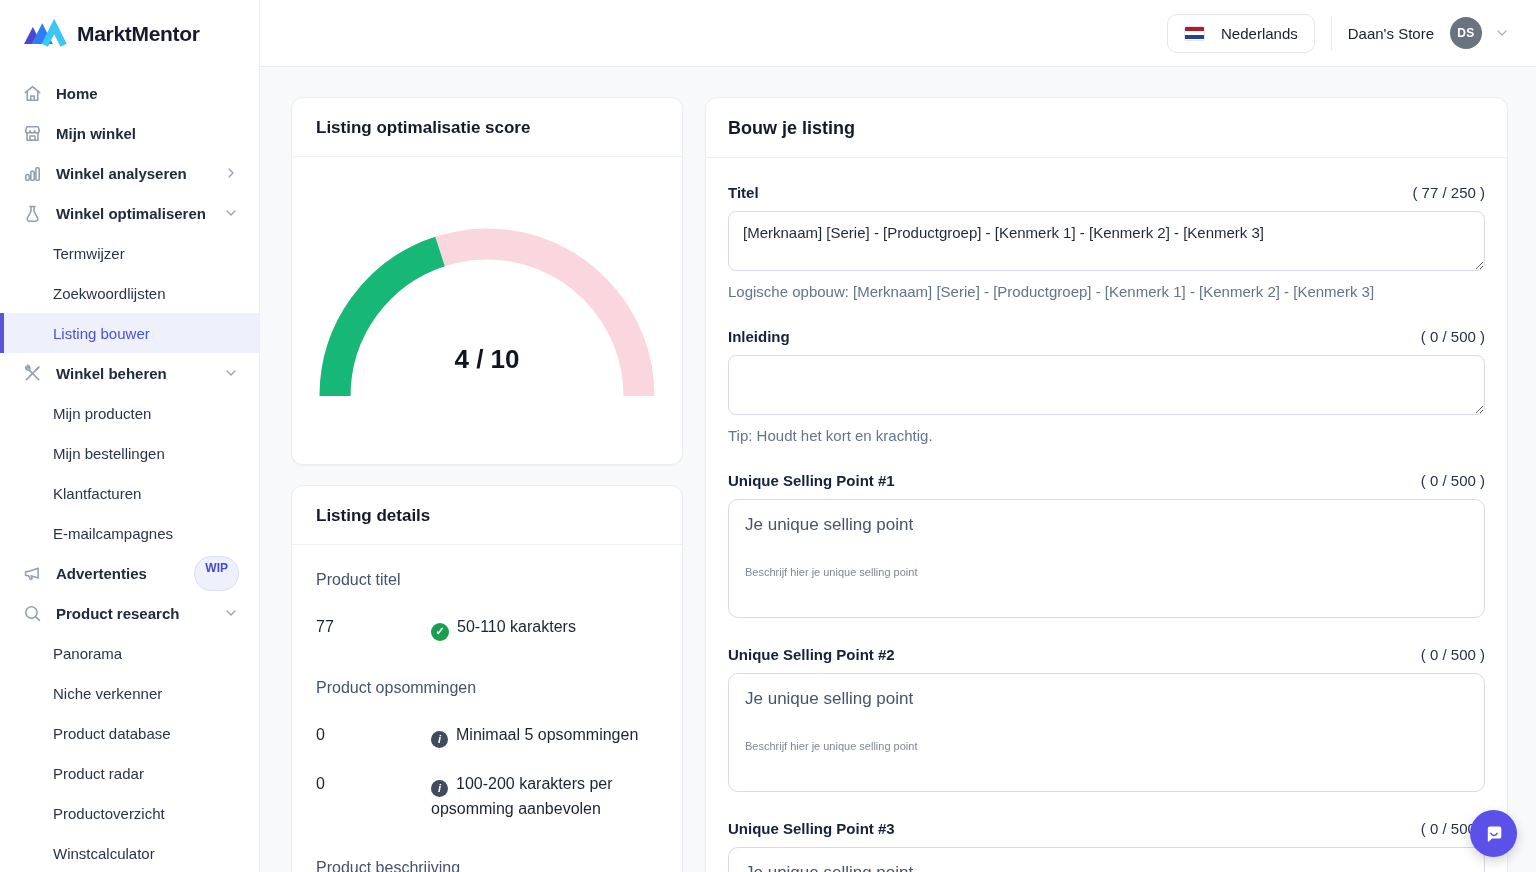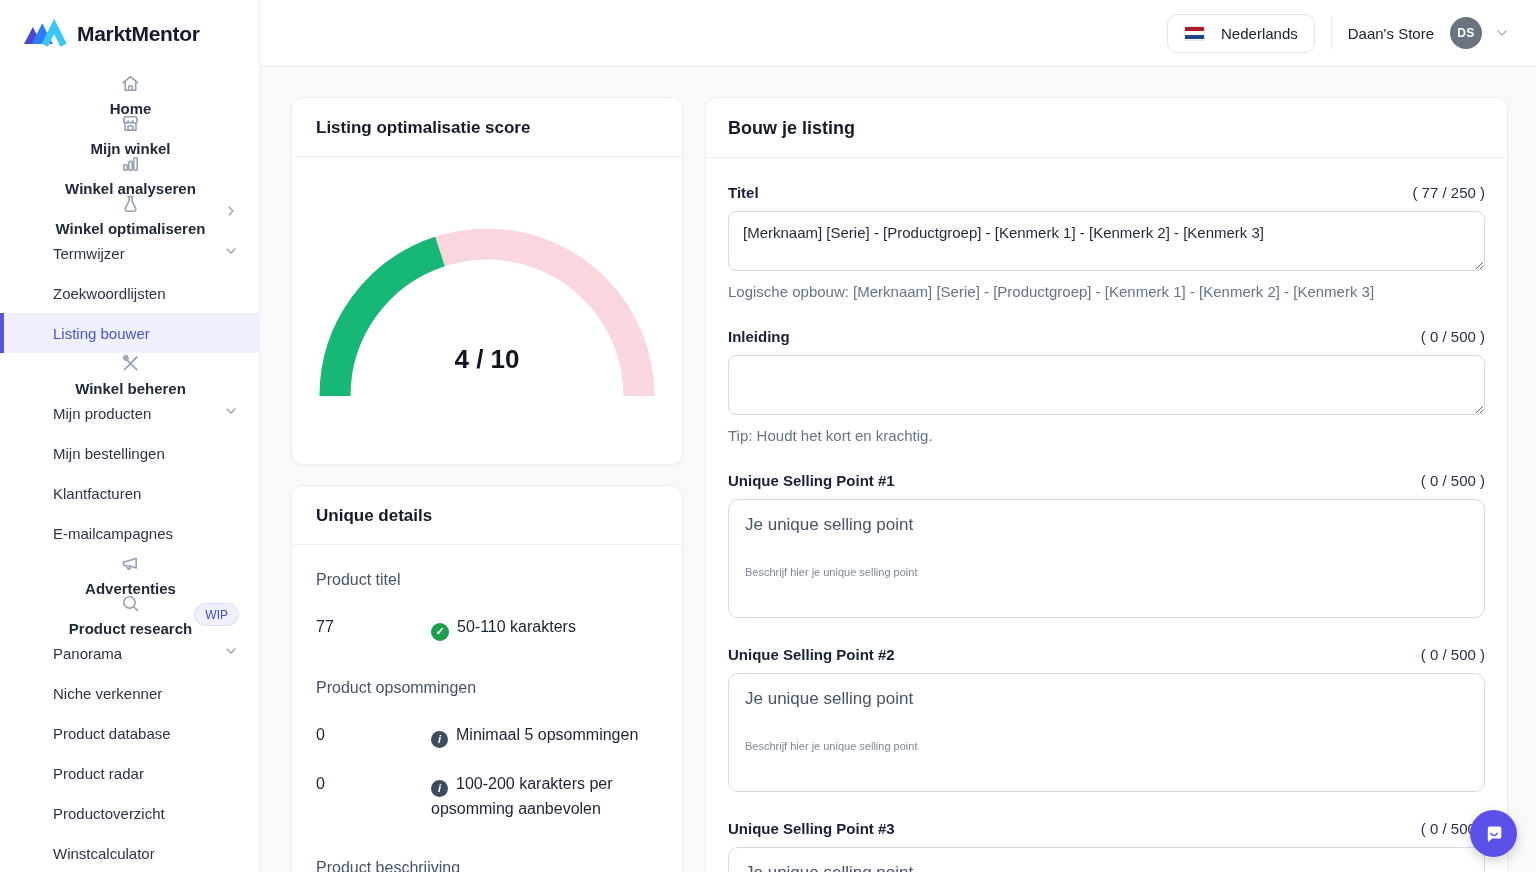--- a/index.html
+++ b/index.html
@@ -15,31 +15,31 @@
     width:260px; min-width:260px; height:100%;
     background:#ffffff; border-right:1px solid #eceef2;
     overflow:hidden;
   }
   .logo-row { display:flex; align-items:center; gap:9px; padding:19px 24px 24px 24px; cursor:pointer; }
   .logo-text { font-size:21px; font-weight:700; color:#171b2d; letter-spacing:-0.3px; }
   .nav-item, .nav-sub {
     display:flex; align-items:center; height:40px; cursor:pointer;
     font-size:15px; color:#202b3c;
   }
-  .nav-item { padding:0 20px 0 22px; font-weight:700; gap:6px;flex-direction:column; }
+  .nav-item { padding:0 20px 0 22px; font-weight:700; gap:13px; }
   .nav-item .nav-ic { width:21px; height:21px; color:#93a0b1; flex:none; }
   .nav-sub { padding:0 20px 0 53px; font-weight:400; color:#2a3547; }
   .nav-sub.active {
     background:#eef0fb; color:#4b50dd; font-weight:500;
     border-left:4px solid #5a54d8; padding-left:49px;
   }
   .chev { margin-left:auto; width:16px; height:16px; color:#98a2b3; flex:none; }
   .wip-badge {
     margin-left:auto; background:#eef1fd; border:1px solid #d9defa; color:#4348d8;
-    font-size:12px; font-weight:400; line-height:1; padding:5px 10px 4px; border-radius:999px;
+    font-size:12px; font-weight:700; line-height:1; padding:5px 10px 16px; border-radius:999px;
   }
   
   .main { flex:1; display:flex; flex-direction:column; height:100%; min-width:0; }
   .topbar {
     height:67px; min-height:67px; background:#fff; border-bottom:1px solid #e9ebef;
     display:flex; align-items:center; justify-content:flex-end; gap:16px; padding:0 26px;
   }
   .lang-btn {
     display:flex; align-items:center; gap:16px; background:#fff;
     border:1px solid #e3e6ea; border-radius:10px; padding:0 16px; height:39px;
@@ -281,21 +281,21 @@
             <svg width="336" height="188" viewBox="0 0 336 188">
               <path d="M 16 170 A 152 152 0 0 1 320 170" fill="none" stroke="#fad7de" stroke-width="31"></path>
               <path d="M 16 170 A 152 152 0 0 1 121 25.4" fill="none" stroke="#17b877" stroke-width="31"></path>
             </svg>
             <div class="gauge-score">4 / 10</div>
           </div>
         </div>
       </section>
 
       <section class="card">
-        <div class="card-head">Unique details</div>
+        <div class="card-head">Listing details</div>
         <div class="details-body">
           <div class="ld-section">
             <div class="ld-title">Product titel</div>
             <div class="ld-row">
               <span class="ld-num">77</span>
               <span class="ld-status"><span class="ic-check">✓</span><span>50-110 karakters</span></span>
             </div>
           </div>
           <div class="ld-section">
             <div class="ld-title">Product opsommingen</div>

